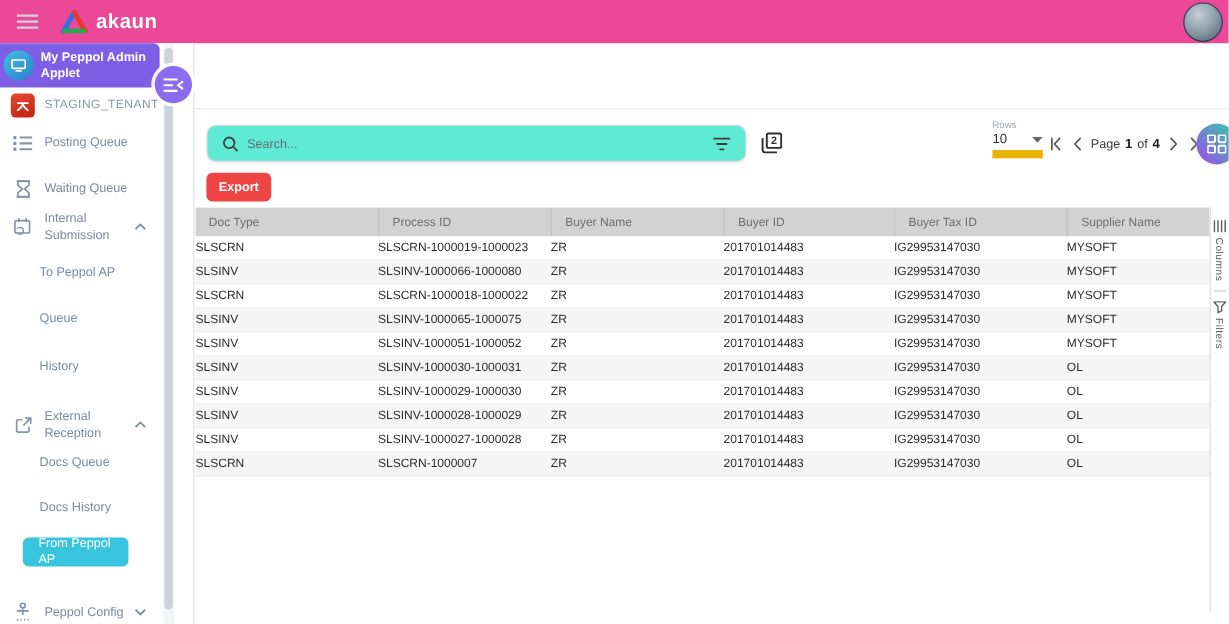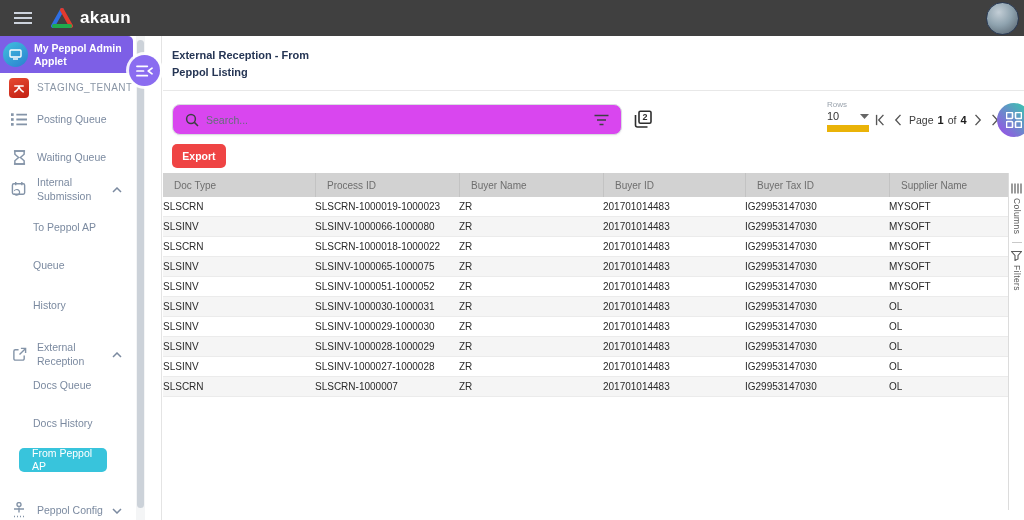--- a/index.html
+++ b/index.html
@@ -1,21 +1,21 @@
 <!DOCTYPE html>
 <html><head>
 <meta charset="utf-8">
 <style>
   * { margin:0; padding:0; box-sizing:border-box; }
   html,body { width:1024px; height:520px; }
   body { font-family:"Liberation Sans","DejaVu Sans",sans-serif; background:#fff; }
   #page { position:relative; width:1024px; height:520px; overflow:hidden; background:#fff; }
 
   
-  .topbar { position:absolute; left:0; top:0; width:1024px; height:36px; background:#404040; display:flex; align-items:center; }
+  .topbar { position:absolute; left:0; top:0; width:1024px; height:36px; background:#ec4899; display:flex; align-items:center; }
   .hamburger { margin-left:10px; width:26px; height:26px; display:flex; align-items:center; justify-content:center; cursor:pointer; }
   .brand { display:flex; align-items:center; margin-left:14px; gap:6px; }
   .brand-text { color:#fff; font-size:17px; font-weight:bold; letter-spacing:.4px; }
   .avatar { position:absolute; left:986px; top:2px; width:33px; height:33px; border-radius:50%;
             background:radial-gradient(circle at 38% 30%, #c3ced6 0%, #8fa3af 45%, #4e5a65 100%);
             border:1px solid #2a3a55; }
 
   
   .sidebar { position:absolute; left:0; top:36px; width:162px; height:484px; background:#fff; border-right:1px solid #e4e4e4; }
   .applet-head { position:absolute; left:0; top:0; width:133px; height:37px; background:#7d5fe6; border-radius:0 5px 5px 0;
@@ -36,21 +36,21 @@
   .from-peppol { position:absolute; left:19px; top:412px; width:88px; height:24px; background:#38c4dc; border-radius:5px;
                  color:#fff; font-size:10.5px; line-height:1.25; display:flex; align-items:center; padding-left:13px; cursor:pointer; }
   .side-scroll-track { position:absolute; left:136px; top:0; width:9px; height:484px; background:#f4f5f6; }
   .side-scroll-thumb { position:absolute; left:1px; top:4px; width:7px; height:468px; background:#ccd2d9; border-radius:4px; cursor:pointer; }
 
   
   .page-title { position:absolute; left:172px; top:47px; width:158px; font-size:11px; font-weight:bold; color:#253554; line-height:1.5; }
   .title-divider { position:absolute; left:163px; top:90px; width:861px; height:1px; background:#e8e8e8; }
 
   .search-box { position:absolute; left:172px; top:104px; width:450px; height:31px; border:1px solid #d9dce1; border-radius:8px;
-                background:#d946ef; display:flex; align-items:center; padding:0 12px; box-shadow:0 1px 2px rgba(0,0,0,.05); }
+                background:#5eead4; display:flex; align-items:center; padding:0 12px; box-shadow:0 1px 2px rgba(0,0,0,.05); }
   .search-box input { border:none; outline:none; flex:1; font-size:10.5px; color:#333; margin-left:7px; font-family:inherit; background:transparent; }
   .search-box input::placeholder { color:#636d78; }
   .pages2-btn { position:absolute; left:631px; top:108px; width:22px; height:22px; display:flex; align-items:center; justify-content:center; cursor:pointer; }
 
   .rows-label { position:absolute; left:827px; top:100px; font-size:8px; color:#9aa3ad; }
   .rows-select { position:absolute; left:827px; top:110px; width:42px; display:flex; align-items:center; justify-content:space-between;
                  border-bottom:7px solid #eab308; padding-bottom:3px; font-size:11px; color:#333; cursor:pointer; }
   .pager { position:absolute; left:874px; top:114px; display:flex; align-items:center; gap:7px; }
   .pager .nav { display:flex; align-items:center; cursor:pointer; }
   .page-text { font-size:10.5px; color:#3a3a3a; display:flex; gap:4px; align-items:baseline; }
@@ -218,21 +218,20 @@
     </div>
   </div>
 
   <div class="collapse-btn">
     <svg width="17" height="14" viewBox="0 0 18 14">
       <path d="M1 2 h11 M1 7 h7 M1 12 h11" stroke="#fff" stroke-width="1.8" stroke-linecap="round"></path>
       <path d="M17 4 l-4 3 l4 3" fill="none" stroke="#fff" stroke-width="1.8" stroke-linecap="round" stroke-linejoin="round"></path>
     </svg>
   </div>
 
-  <div class="page-title">External Reception - From Peppol Listing</div>
   <div class="title-divider"></div>
 
   <div class="search-box">
     <svg width="14" height="14" viewBox="0 0 14 14">
       <circle cx="6" cy="6" r="4.4" fill="none" stroke="#3c4043" stroke-width="1.5"></circle>
         <path d="M9.4 9.4 L13 13" stroke="#3c4043" stroke-width="1.5"></path>
     </svg>
     <input type="text" placeholder="Search..." style="">
     <svg width="15" height="12" viewBox="0 0 15 12">
       <path d="M0.5 1.5 h14 M3 6 h9 M5.5 10.5 h4" stroke="#3c4043" stroke-width="1.6"></path>

